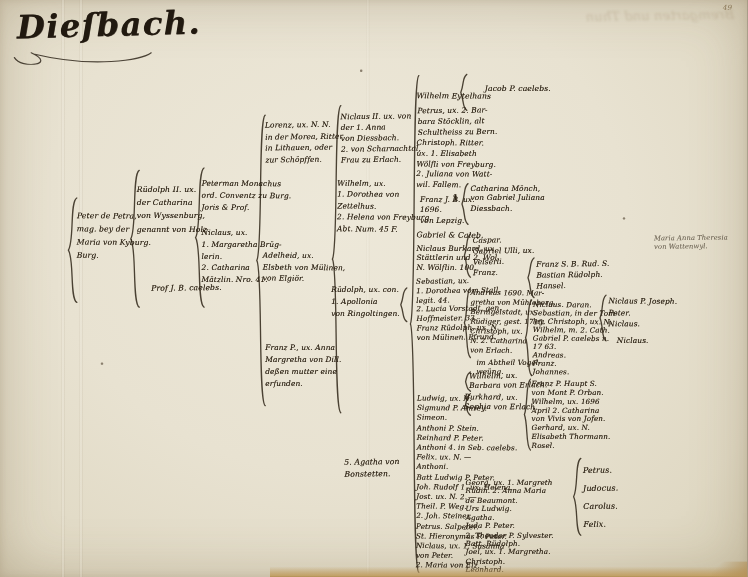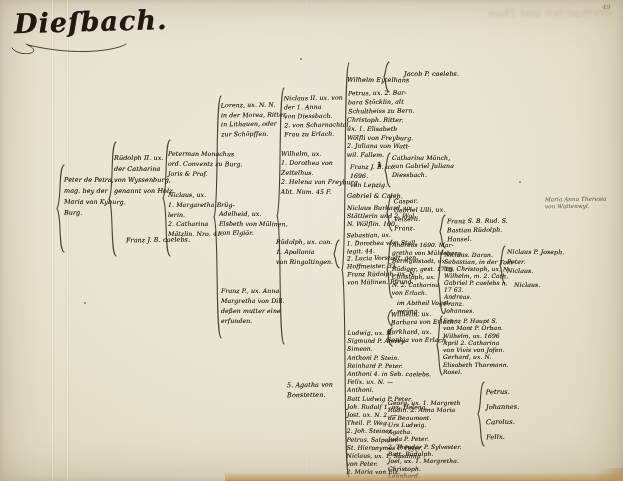--- a/index.html
+++ b/index.html
@@ -89,21 +89,21 @@
 
   <div class="node" style="left:64px;top:175px;font-size:6.4px;line-height:11px">Peter de Petra,
 mag. bey der
 Maria von Kyburg.
 Burg.</div>
 
   <div class="node" style="left:114px;top:153px;font-size:6.4px;line-height:11px">Rüdolph II. ux.
 der Catharina
 von Wyssenburg,
 genannt von Holz.</div>
-  <div class="node" style="left:126px;top:236px;font-size:6.4px">Franz J. B. caelebs.</div>
+  <div class="node" style="left:126px;top:236px;font-size:6.4px">Prof J. B. caelebs.</div>
 
   <div class="node" style="left:168px;top:149px;line-height:10px">Peterman Monachus
 ord. Conventz zu Burg.
 Joris &amp; Prof.</div>
   <div class="node" style="left:168px;top:190px;line-height:9.8px">Niclaus, ux.
 1. Margaretha Brüg-
 lerin.
 2. Catharina
 Mätzlin. Nro. 41.</div>
 
@@ -225,21 +225,21 @@
 Johannes.</div>
   <div class="node" style="left:443px;top:317px;font-size:6px;line-height:7.3px">Franz P. Haupt S.
 von Mont P. Orban.
 Wilhelm, ux. 1696
 April 2. Catharina
 von Vivis von Jofen.
 Gerhard, ux. N.
 Elisabeth Thormann.
 Rosel.</div>
   <div class="node" style="left:486px;top:385px;font-size:6.6px;line-height:15px">Petrus.
-Johannes.
+Judocus.
 Carolus.
 Felix.</div>
 
   <div class="node" style="left:507px;top:247px;line-height:9.5px">Niclaus P. Joseph.
 Peter.
 Niclaus.</div>
   <div class="node" style="left:514px;top:281px">Niclaus.</div>
 
   <div class="node" style="left:545px;top:196px;font-size:5.6px;line-height:7.4px;opacity:.6">Maria Anna Theresia
 von Wattenwyl.</div>

